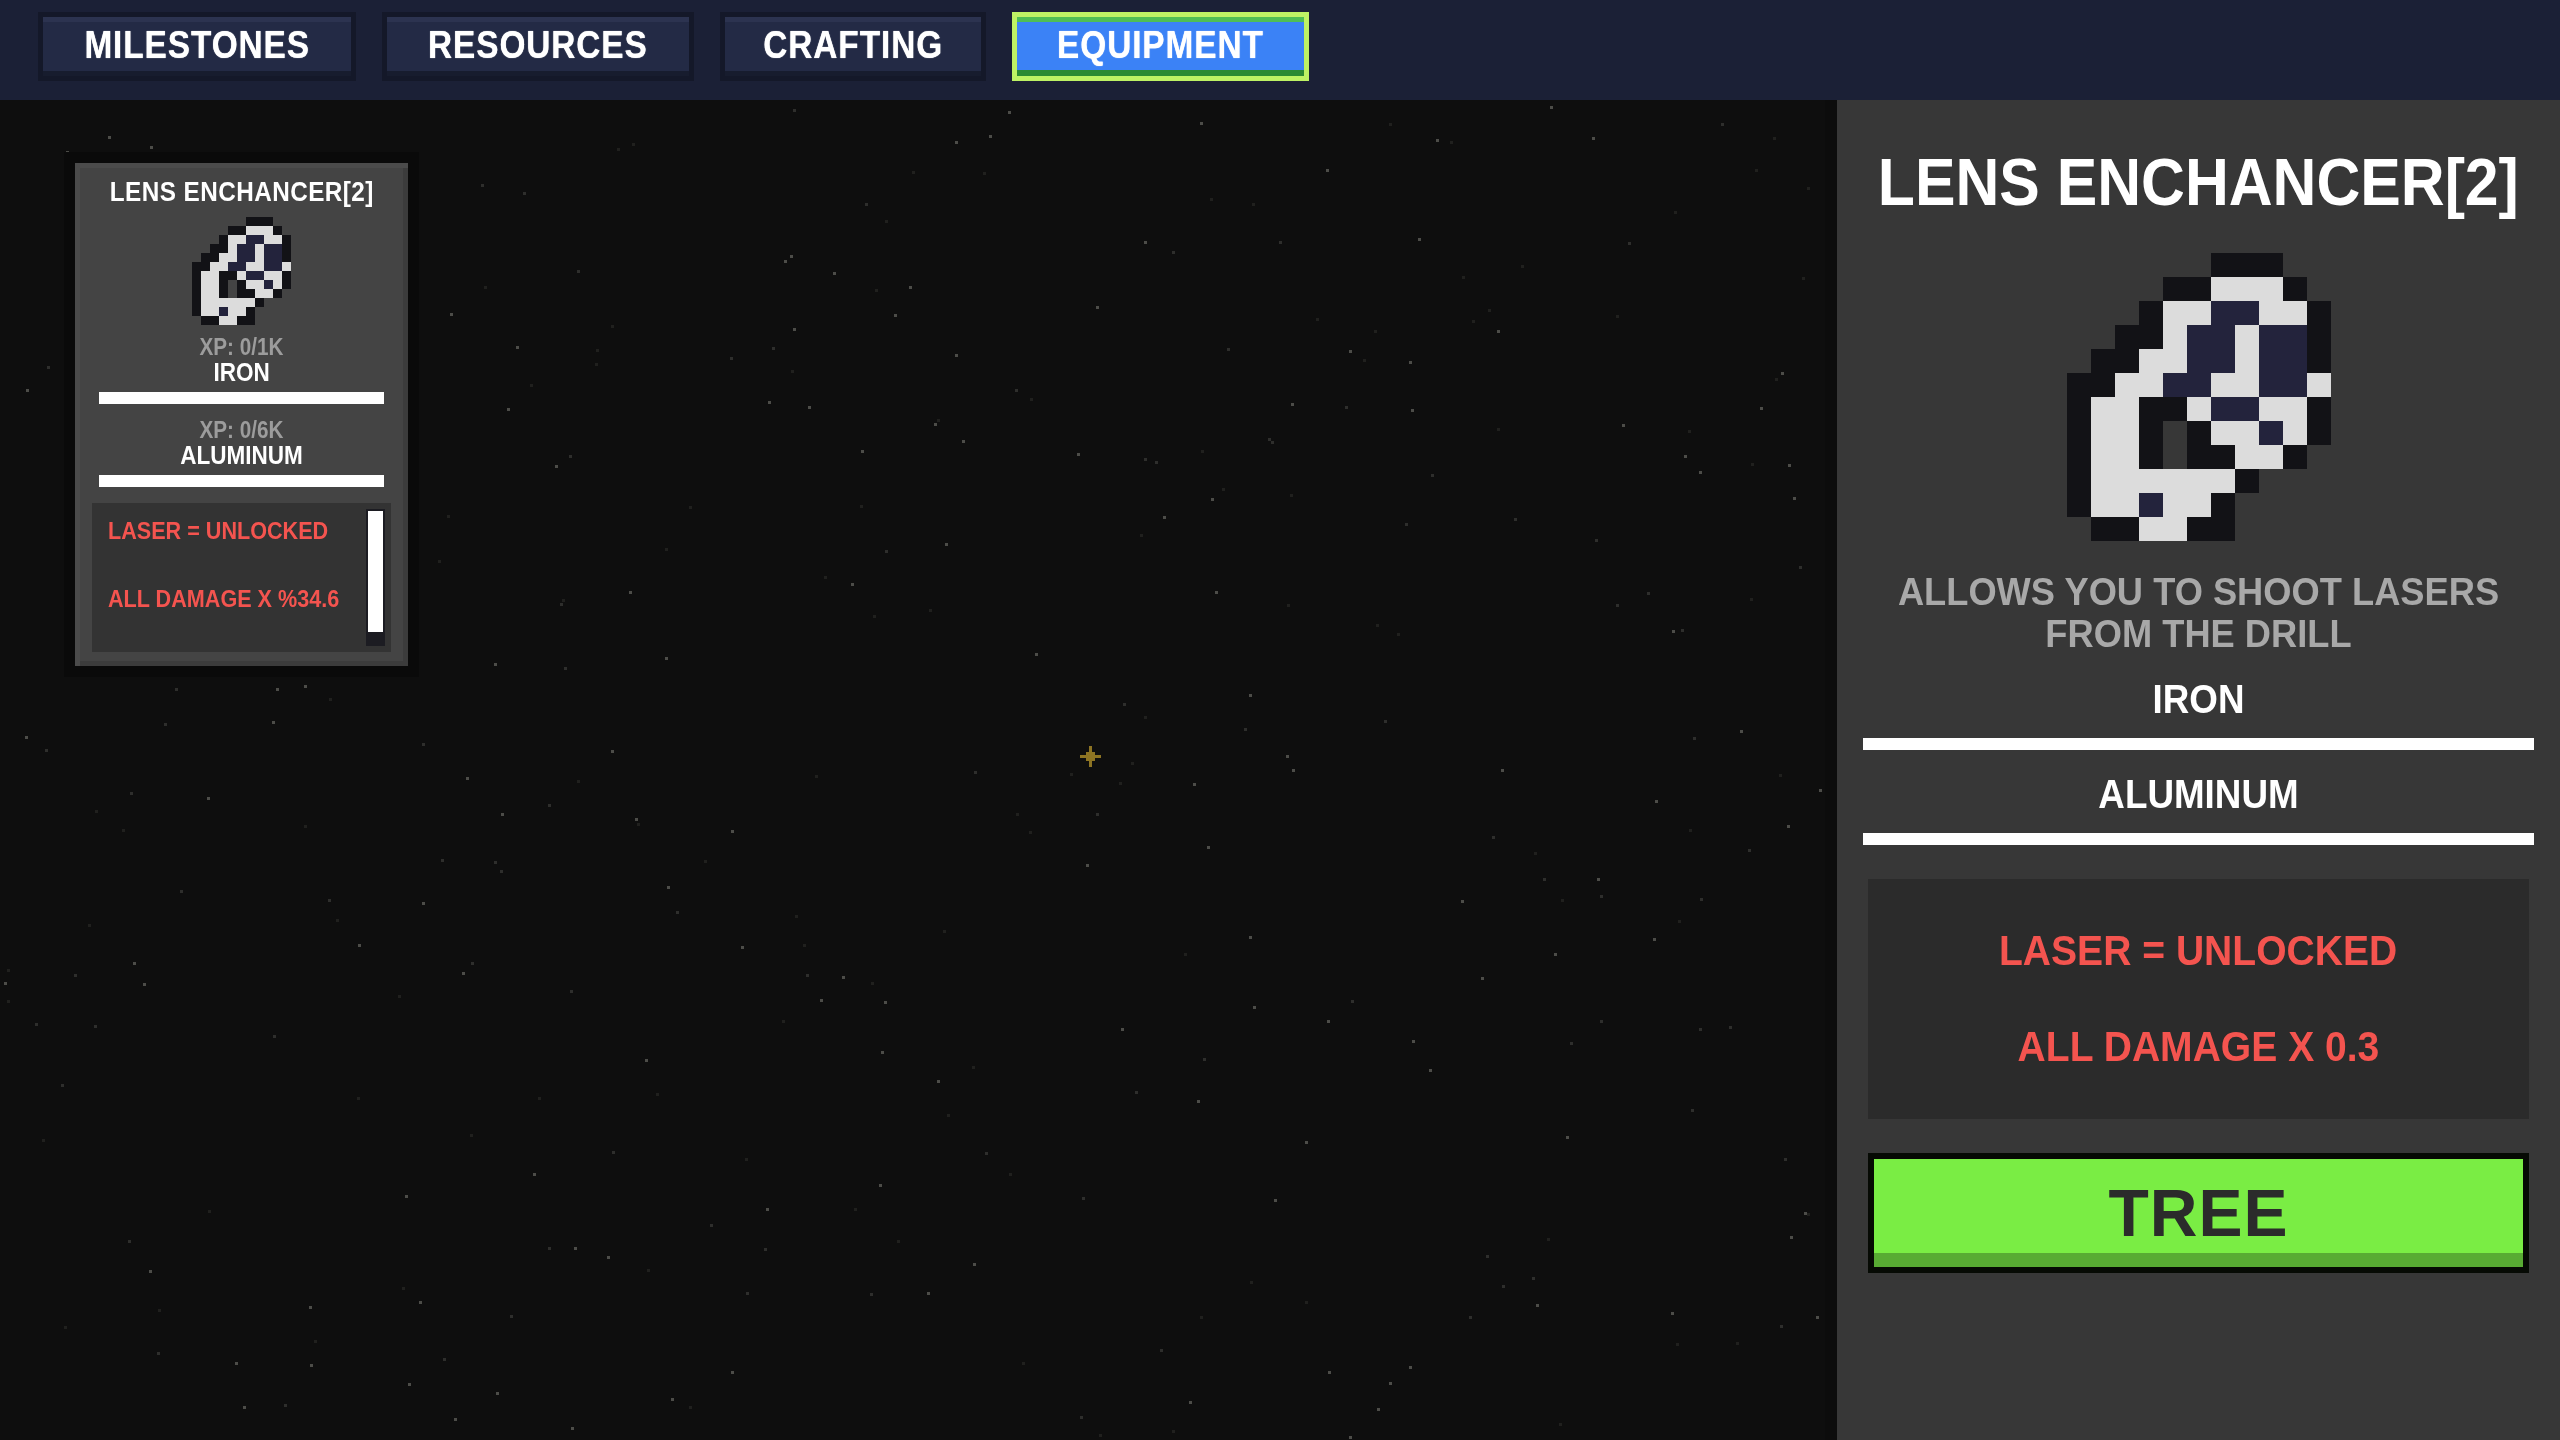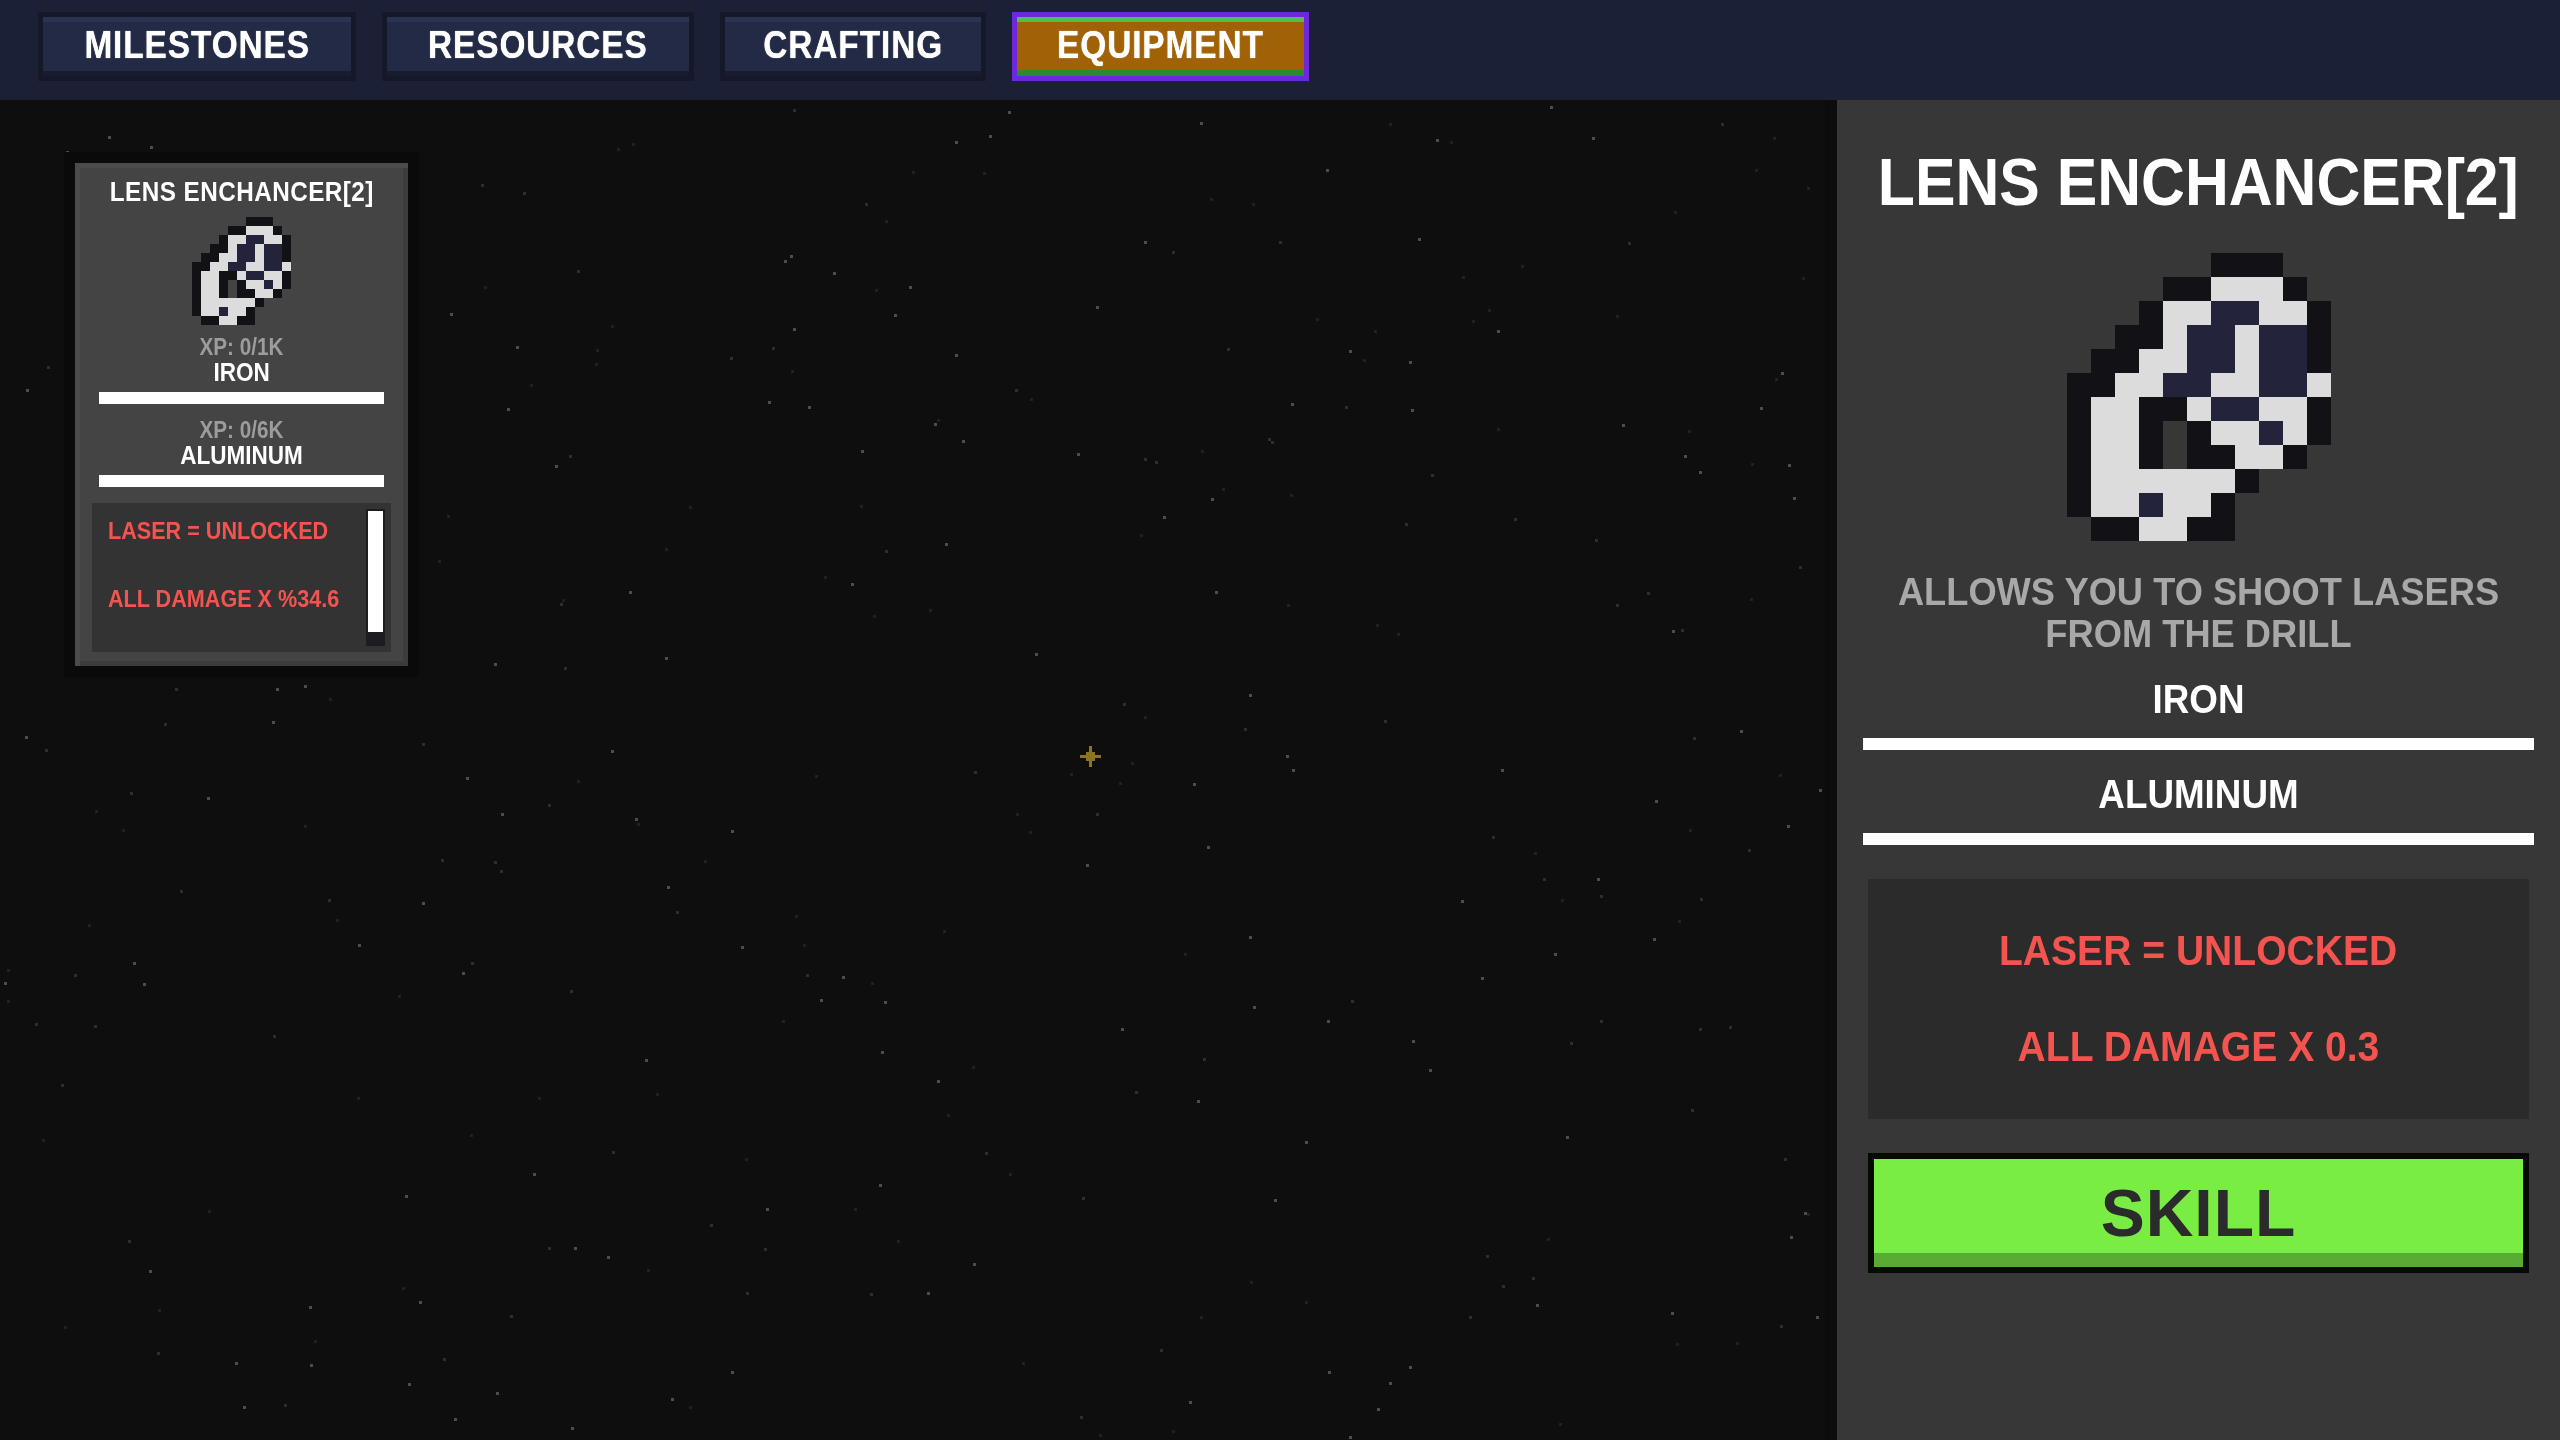--- a/index.html
+++ b/index.html
@@ -60,22 +60,22 @@
     color:#ffffff;
     text-transform:uppercase;
     transform:scaleX(.88);
     transform-origin:center;
     display:block;
     white-space:nowrap;
     line-height:1.02;
     text-shadow:0 0 1px #fff;
   }
   .tab.active {
-    background:#a16207;
-    border:5px solid #6d28d9;
+    background:#3b82f6;
+    border:5px solid #bef264;
     box-shadow:
       inset 0 5px 0 0 #4fbe54,
       inset 0 -6px 0 0 #2c8a33;
   }
 
   #money-box {
     position:absolute; right:22px; top:10px;
     width:420px; height:72px;
     background:#232a45;
     border:5px solid #141829;
@@ -1114,17 +1114,17 @@
       <div class="detail-resname">ALUMINUM</div>
       <div class="detail-bar"></div>
     </div>
 
     <div id="detail-stats-box">
       <div class="detail-stat">LASER = UNLOCKED</div>
       <div class="detail-stat">ALL DAMAGE X 0.3</div>
     </div>
 
     <div id="equip-button">
-      <span id="equip-label">SKILL</span>
+      <span id="equip-label">TREE</span>
     </div>
 
   </div>
 </div>
 
 </body></html>

